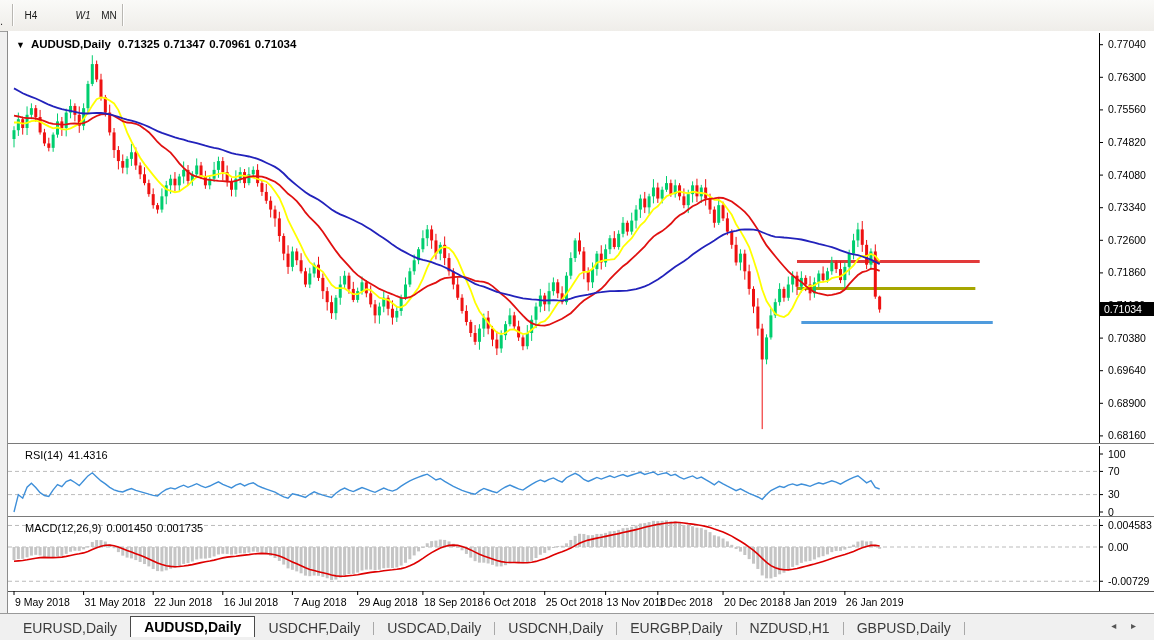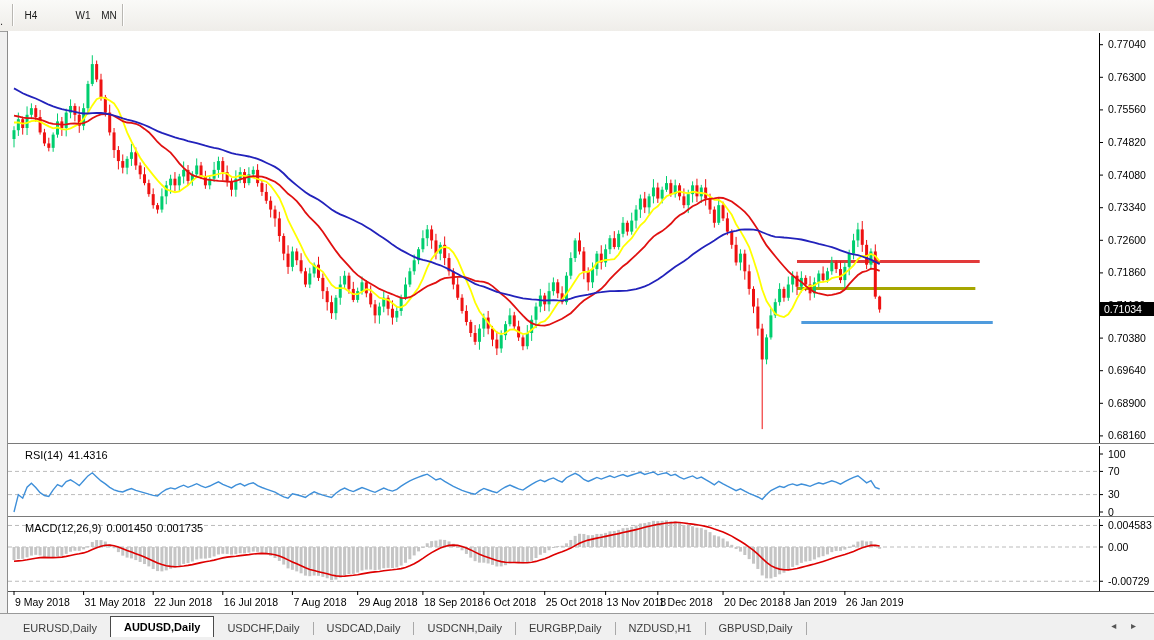--- a/index.html
+++ b/index.html
@@ -25,38 +25,38 @@
   #chartHeader{position:absolute;left:8px;top:5px;font-size:11.5px;font-weight:700;color:#000;white-space:nowrap;}
   #chartHeader .dd{font-size:9px;margin-right:6px;font-weight:400;}
   #chartHeader span{margin-right:4px;}
   .panel-label{position:absolute;left:17px;top:3px;font-size:11px;color:#000;white-space:nowrap;}
   .panel-label span{margin-right:5px;}
   
   #priceTag{position:absolute;left:1092px;width:54px;height:14px;background:#000;color:#fff;font-size:10.5px;line-height:14px;padding-left:4px;box-sizing:border-box;}
   
   #tabbar{position:absolute;left:0;top:613px;width:1154px;height:27px;background:#F0F0F0;border-top:1px solid #9A9A9A;}
   #tabs{position:absolute;left:10px;top:2px;height:21px;display:flex;align-items:flex-end;}
-  .tab{height:17px;line-height:17px;padding:0 13px;font-size:11px;color:#3C3C3C;cursor:default;white-space:nowrap;}
+  .tab{height:17px;line-height:17px;padding:0 13px;font-size:14px;color:#3C3C3C;cursor:default;white-space:nowrap;}
   .tab.active{height:20px;line-height:20px;background:#FFF;border:1px solid #4A4A4A;border-bottom:none;color:#000;font-weight:700;}
   .tab-sep{width:1px;height:13px;background:#A8A8A8;margin:0 0 2px 0;}
   .scrollers{position:absolute;right:18px;top:6px;font-size:10px;color:#555;}
   .scrollers span{margin-left:12px;cursor:default;}
 </style>
 </head>
 <body>
 
 <div id="app">
 
   <div id="toolbar">
     <div class="tb-partial">.</div>
     <div class="tb-sep" style="left:12px"></div>
     <div id="tfButtons">
         <div class="tb-btn" style="left: 16px;">H4</div>
         <div class="tb-btn active" style="left: 42px;">D1</div>
-        <div class="tb-btn" style="left: 68px;">W1</div>
+        <div class="tb-btn" style="left: 68px; font-style: italic;">W1</div>
         <div class="tb-btn" style="left: 94px;">MN</div>
       </div>
     <div class="tb-sep" style="left:122px"></div>
   </div>
 
   <div id="chartwin">
 
     <div class="panel" id="mainPanel">
       <svg id="mainSvg" width="1147" height="410">
           <line x1="1091.5" y1="0" x2="1091.5" y2="410" stroke="#000" stroke-width="1"></line>
@@ -488,20 +488,24 @@
             <rect x="861.4499999999999" y="218.44623655913975" width="3" height="13.225806451612954" fill="#00CE6F"></rect>
             <line x1="867.3" y1="211.39247311827936" x2="867.3" y2="265.83870967741905" stroke="#EE1111" stroke-width="1"></line>
             <rect x="865.8" y="218.44623655913975" width="3" height="45.188172043010724" fill="#EE1111"></rect>
             <line x1="871.65" y1="262.6645161290322" x2="871.65" y2="279.6817204301078" stroke="#EE1111" stroke-width="1"></line>
             <rect x="870.15" y="263.6344086021505" width="3" height="12.829032258064842" fill="#EE1111"></rect>
           </g>
           <polyline points="6,89.5 10.35,89.5 14.7,90.6 19.049999999999997,89.9 23.4,88.2 27.75,87.6 32.099999999999994,88.7 36.449999999999996,91.1 40.8,93.4 45.15,95.3 49.5,94.5 53.849999999999994,96.1 58.199999999999996,96.7 62.55,95.3 66.89999999999999,93.1 71.25,90.9 75.6,85.9 79.94999999999999,79.6 84.3,72.4 88.64999999999999,66.3 93,64.4 97.35,65.2 101.69999999999999,67.5 106.05,70.5 110.39999999999999,77.1 114.74999999999999,87.6 119.1,99.4 123.44999999999999,108.5 127.79999999999998,117.0 132.14999999999998,124.8 136.5,131.1 140.85,136.6 145.2,142.1 149.54999999999998,147.4 153.89999999999998,152.0 158.25,156.2 162.6,157.8 166.95,159.2 171.29999999999998,158.4 175.64999999999998,155.3 180,152.3 184.35,147.9 188.7,144.1 193.04999999999998,142.9 197.39999999999998,143.8 201.74999999999997,142.9 206.1,142.1 210.45,141.0 214.79999999999998,139.9 219.14999999999998,140.7 223.49999999999997,143.8 227.85,144.1 232.2,142.4 236.54999999999998,142.9 240.89999999999998,143.5 245.24999999999997,144.6 249.59999999999997,146.0 253.95,147.4 258.29999999999995,148.7 262.65,152.6 267,158.4 271.34999999999997,165.0 275.7,174.9 280.04999999999995,187.0 284.4,195.6 288.75,204.1 293.09999999999997,212.9 297.45,222.3 301.79999999999995,229.2 306.15,232.8 310.5,235.8 314.84999999999997,238.8 319.2,245.2 323.54999999999995,251.8 327.9,255.1 332.25,255.1 336.59999999999997,255.4 340.95,258.4 345.29999999999995,261.2 349.65,261.2 354,258.7 358.34999999999997,256.2 362.7,257.0 367.04999999999995,260.9 371.4,264.7 375.74999999999994,265.8 380.09999999999997,266.9 384.45,270.2 388.79999999999995,273.8 393.15,274.4 397.49999999999994,271.9 401.84999999999997,266.4 406.2,260.6 410.54999999999995,254.5 414.9,245.7 419.24999999999994,234.7 423.59999999999997,225.9 427.95,220.4 432.29999999999995,215.4 436.65,213.8 440.99999999999994,215.1 445.34999999999997,219.5 449.7,227.0 454.04999999999995,237.2 458.4,247.4 462.74999999999994,257.3 467.09999999999997,269.4 471.45,278.2 475.79999999999995,284.0 480.15,289.5 484.49999999999994,294.8 488.84999999999997,299.5 493.19999999999993,301.1 497.54999999999995,300.0 501.9,296.7 506.24999999999994,296.4 510.59999999999997,298.9 514.9499999999999,301.1 519.3,300.3 523.65,296.7 528,293.1 532.3499999999999,289.5 536.6999999999999,288.2 541.05,283.7 545.4,276.9 549.75,270.2 554.0999999999999,266.4 558.4499999999999,260.9 562.8,254.8 567.15,247.9 571.5,241.3 575.8499999999999,238.8 580.1999999999999,238.8 584.55,235.8 588.9,229.7 593.25,228.1 597.5999999999999,227.0 601.9499999999999,226.7 606.3,226.2 610.65,221.5 615,214.0 619.3499999999999,209.4 623.6999999999999,205.2 628.05,198.6 632.4,192.3 636.75,188.4 641.0999999999999,182.1 645.4499999999999,176.3 649.8,173.3 654.15,168.0 658.5,163.3 662.8499999999999,161.4 667.1999999999999,159.8 671.55,158.4 675.9,159.5 680.25,160.3 684.5999999999999,158.7 688.9499999999999,159.5 693.3,160.0 697.65,160.6 702,163.6 706.3499999999999,166.9 710.6999999999999,166.9 715.05,170.0 719.4,175.7 723.7499999999999,181.8 728.0999999999999,191.2 732.4499999999999,198.1 736.8,205.8 741.15,214.0 745.4999999999999,226.7 749.8499999999999,240.5 754.1999999999999,256.5 758.55,268.0 762.9,274.7 767.2499999999999,280.7 771.5999999999999,282.9 775.9499999999999,284.0 780.3,281.3 784.65,274.7 788.9999999999999,265.6 793.3499999999999,258.1 797.6999999999999,254.3 802.05,253.2 806.4,252.3 810.7499999999999,249.3 815.0999999999999,248.8 819.4499999999999,248.2 823.8,245.2 828.15,244.1 832.4999999999999,243.5 836.8499999999999,240.2 841.1999999999999,236.6 845.55,232.5 849.9,226.2 854.2499999999999,222.9 858.5999999999999,223.1 862.9499999999999,220.9 867.3,223.0 871.65,228.3 " fill="none" stroke="#FFFF00" stroke-width="1.8"></polyline>
           <polyline points="6,82.7 10.35,83.5 14.7,84.7 19.049999999999997,85.1 23.4,85.1 27.75,85.5 32.099999999999994,86.5 36.449999999999996,88.1 40.8,89.8 45.15,90.8 49.5,91.1 53.849999999999994,91.6 58.199999999999996,91.4 62.55,90.7 66.89999999999999,90.5 71.25,90.8 75.6,90.1 79.94999999999999,88.2 84.3,85.2 88.64999999999999,83.0 93,81.3 97.35,81.0 101.69999999999999,81.2 106.05,83.0 110.39999999999999,85.6 114.74999999999999,88.2 119.1,89.5 123.44999999999999,89.9 127.79999999999998,90.8 132.14999999999998,92.8 136.5,95.9 140.85,99.2 145.2,103.8 149.54999999999998,109.0 153.89999999999998,113.1 158.25,116.1 162.6,119.6 166.95,124.7 171.29999999999998,130.3 175.64999999999998,134.8 180,139.0 184.35,142.1 188.7,143.7 193.04999999999998,145.0 197.39999999999998,146.3 201.74999999999997,146.8 206.1,147.4 210.45,147.8 214.79999999999998,148.1 219.14999999999998,148.5 223.49999999999997,148.8 227.85,148.0 232.2,146.4 236.54999999999998,145.0 240.89999999999998,143.9 245.24999999999997,143.2 249.59999999999997,143.4 253.95,143.7 258.29999999999995,144.9 262.65,146.9 267,148.8 271.34999999999997,151.9 275.7,156.3 280.04999999999995,160.8 284.4,164.1 288.75,168.2 293.09999999999997,173.3 297.45,179.4 301.79999999999995,184.5 306.15,188.7 310.5,193.1 314.84999999999997,198.7 319.2,205.2 323.54999999999995,211.7 327.9,217.9 332.25,223.6 336.59999999999997,228.3 340.95,233.1 345.29999999999995,238.1 349.65,242.1 354,245.3 358.34999999999997,248.2 362.7,250.7 367.04999999999995,253.2 371.4,255.9 375.74999999999994,257.8 380.09999999999997,259.7 384.45,261.3 388.79999999999995,263.2 393.15,264.8 397.49999999999994,265.2 401.84999999999997,264.2 406.2,262.1 410.54999999999995,258.9 414.9,255.9 419.24999999999994,253.2 423.59999999999997,251.4 427.95,249.6 432.29999999999995,246.9 436.65,245.2 440.99999999999994,244.7 445.34999999999997,244.2 449.7,243.9 454.04999999999995,243.7 458.4,244.5 462.74999999999994,246.2 467.09999999999997,247.9 471.45,248.4 475.79999999999995,248.8 480.15,250.3 484.49999999999994,253.1 488.84999999999997,256.9 493.19999999999993,260.7 497.54999999999995,264.4 501.9,268.3 506.24999999999994,273.1 510.59999999999997,278.0 514.9499999999999,282.6 519.3,287.0 523.65,290.1 528,291.8 532.3499999999999,292.4 536.6999999999999,292.7 541.05,291.7 545.4,289.8 549.75,287.8 554.0999999999999,285.8 558.4499999999999,283.1 562.8,280.2 567.15,275.8 571.5,271.3 575.8499999999999,267.5 580.1999999999999,264.8 584.55,262.1 588.9,259.0 593.25,255.8 597.5999999999999,251.4 601.9499999999999,246.0 606.3,241.7 610.65,237.4 615,233.2 619.3499999999999,230.0 623.6999999999999,225.8 628.05,221.8 632.4,217.6 636.75,213.3 641.0999999999999,208.0 645.4499999999999,203.6 649.8,200.6 654.15,198.1 658.5,194.6 662.8499999999999,190.8 667.1999999999999,185.9 671.55,182.3 675.9,179.9 680.25,176.5 684.5999999999999,173.3 688.9499999999999,171.2 693.3,168.2 697.65,166.4 702,165.8 706.3499999999999,165.3 710.6999999999999,164.6 715.05,165.0 719.4,166.6 723.7499999999999,168.5 728.0999999999999,171.8 732.4499999999999,175.1 736.8,178.8 741.15,183.7 745.4999999999999,189.9 749.8499999999999,196.6 754.1999999999999,205.3 758.55,212.4 762.9,217.9 767.2499999999999,223.3 771.5999999999999,228.5 775.9499999999999,233.5 780.3,238.4 784.65,242.3 788.9999999999999,246.1 793.3499999999999,248.9 797.6999999999999,252.8 802.05,256.6 806.4,259.1 810.7499999999999,260.5 815.0999999999999,261.4 819.4499999999999,262.3 823.8,261.9 828.15,260.9 832.4999999999999,259.6 836.8499999999999,256.5 841.1999999999999,251.2 845.55,246.3 849.9,242.0 854.2499999999999,239.2 858.5999999999999,238.0 862.9499999999999,235.6 867.3,236.2 871.65,237.9 " fill="none" stroke="#E01010" stroke-width="1.8"></polyline>
           <polyline points="6,55.4 10.35,57.8 14.7,60.2 19.049999999999997,62.1 23.4,63.8 27.75,65.5 32.099999999999994,67.5 36.449999999999996,69.6 40.8,71.7 45.15,73.4 49.5,74.8 53.849999999999994,76.2 58.199999999999996,77.1 62.55,77.9 66.89999999999999,78.8 71.25,79.9 75.6,80.5 79.94999999999999,80.5 84.3,80.1 88.64999999999999,79.9 93,80.0 97.35,80.5 101.69999999999999,81.3 106.05,82.5 110.39999999999999,83.8 114.74999999999999,85.3 119.1,86.6 123.44999999999999,87.6 127.79999999999998,88.9 132.14999999999998,90.4 136.5,92.0 140.85,93.9 145.2,96.0 149.54999999999998,98.1 153.89999999999998,99.9 158.25,101.4 162.6,102.8 166.95,104.3 171.29999999999998,105.6 175.64999999999998,106.7 180,108.1 184.35,109.2 188.7,110.2 193.04999999999998,111.4 197.39999999999998,112.7 201.74999999999997,113.8 206.1,114.9 210.45,115.7 214.79999999999998,117.0 219.14999999999998,118.6 223.49999999999997,120.2 227.85,121.2 232.2,121.8 236.54999999999998,122.6 240.89999999999998,123.5 245.24999999999997,124.6 249.59999999999997,125.8 253.95,127.6 258.29999999999995,129.7 262.65,131.8 267,133.9 271.34999999999997,136.7 275.7,140.5 280.04999999999995,145.0 284.4,148.8 288.75,152.4 293.09999999999997,155.9 297.45,159.3 301.79999999999995,162.1 306.15,164.4 310.5,166.8 314.84999999999997,169.8 319.2,173.1 323.54999999999995,176.4 327.9,179.1 332.25,181.4 336.59999999999997,183.2 340.95,185.0 345.29999999999995,187.0 349.65,189.2 354,191.3 358.34999999999997,193.9 362.7,196.5 367.04999999999995,199.6 371.4,202.6 375.74999999999994,205.2 380.09999999999997,208.2 384.45,211.6 388.79999999999995,214.6 393.15,217.1 397.49999999999994,219.4 401.84999999999997,221.7 406.2,223.9 410.54999999999995,225.6 414.9,226.9 419.24999999999994,227.8 423.59999999999997,229.1 427.95,230.9 432.29999999999995,232.3 436.65,234.2 440.99999999999994,236.4 445.34999999999997,238.7 449.7,241.0 454.04999999999995,243.5 458.4,246.0 462.74999999999994,248.5 467.09999999999997,250.9 471.45,252.5 475.79999999999995,253.7 480.15,255.4 484.49999999999994,257.1 488.84999999999997,258.9 493.19999999999993,260.0 497.54999999999995,261.1 501.9,262.2 506.24999999999994,263.3 510.59999999999997,264.3 514.9499999999999,265.3 519.3,265.8 523.65,266.3 528,266.7 532.3499999999999,267.2 536.6999999999999,267.5 541.05,267.3 545.4,267.1 549.75,267.4 554.0999999999999,267.6 558.4499999999999,266.9 562.8,265.7 567.15,264.2 571.5,263.2 575.8499999999999,262.3 580.1999999999999,261.6 584.55,260.6 588.9,259.6 593.25,259.2 597.5999999999999,258.7 601.9499999999999,258.2 606.3,258.1 610.65,258.0 615,257.9 619.3499999999999,257.7 623.6999999999999,256.9 628.05,256.2 632.4,254.8 636.75,253.4 641.0999999999999,251.5 645.4499999999999,249.0 649.8,246.5 654.15,243.6 658.5,240.2 662.8499999999999,237.0 667.1999999999999,233.8 671.55,231.1 675.9,228.3 680.25,225.1 684.5999999999999,221.5 688.9499999999999,218.4 693.3,215.4 697.65,212.8 702,210.2 706.3499999999999,207.6 710.6999999999999,204.5 715.05,201.9 719.4,200.0 723.7499999999999,198.6 728.0999999999999,197.9 732.4499999999999,196.7 736.8,196.3 741.15,196.5 745.4999999999999,196.7 749.8499999999999,197.3 754.1999999999999,199.2 758.55,201.0 762.9,202.6 767.2499999999999,203.8 771.5999999999999,204.1 775.9499999999999,204.5 780.3,204.8 784.65,205.3 788.9999999999999,205.9 793.3499999999999,206.5 797.6999999999999,207.5 802.05,208.6 806.4,209.6 810.7499999999999,210.8 815.0999999999999,211.8 819.4499999999999,213.0 823.8,214.1 828.15,215.7 832.4999999999999,217.3 836.8499999999999,218.9 841.1999999999999,220.4 845.55,221.3 849.9,222.2 854.2499999999999,223.5 858.5999999999999,225.1 862.9499999999999,226.6 867.3,228.8 871.65,231.1 " fill="none" stroke="#2222BB" stroke-width="1.8"></polyline>
         </svg>
+      <div id="chartHeader">
+        <span class="dd">▼</span><span>AUDUSD,Daily</span>
+        <span>0.71325</span><span>0.71347</span><span>0.70961</span><span>0.71034</span>
+      </div>
       <div id="priceTag" style="top: 269.463px;">0.71034</div>
     </div>
 
     <div class="splitter" id="split1"></div>
 
     <div class="panel" id="rsiPanel">
       <svg id="rsiSvg" width="1147" height="70">
           <line x1="1091.5" y1="0" x2="1091.5" y2="70" stroke="#000"></line>
           <line x1="0" y1="25.4" x2="1091" y2="25.4" stroke="#BBBBBB" stroke-dasharray="4 3"></line>
           <line x1="0" y1="48.599999999999994" x2="1091" y2="48.599999999999994" stroke="#BBBBBB" stroke-dasharray="4 3"></line>

